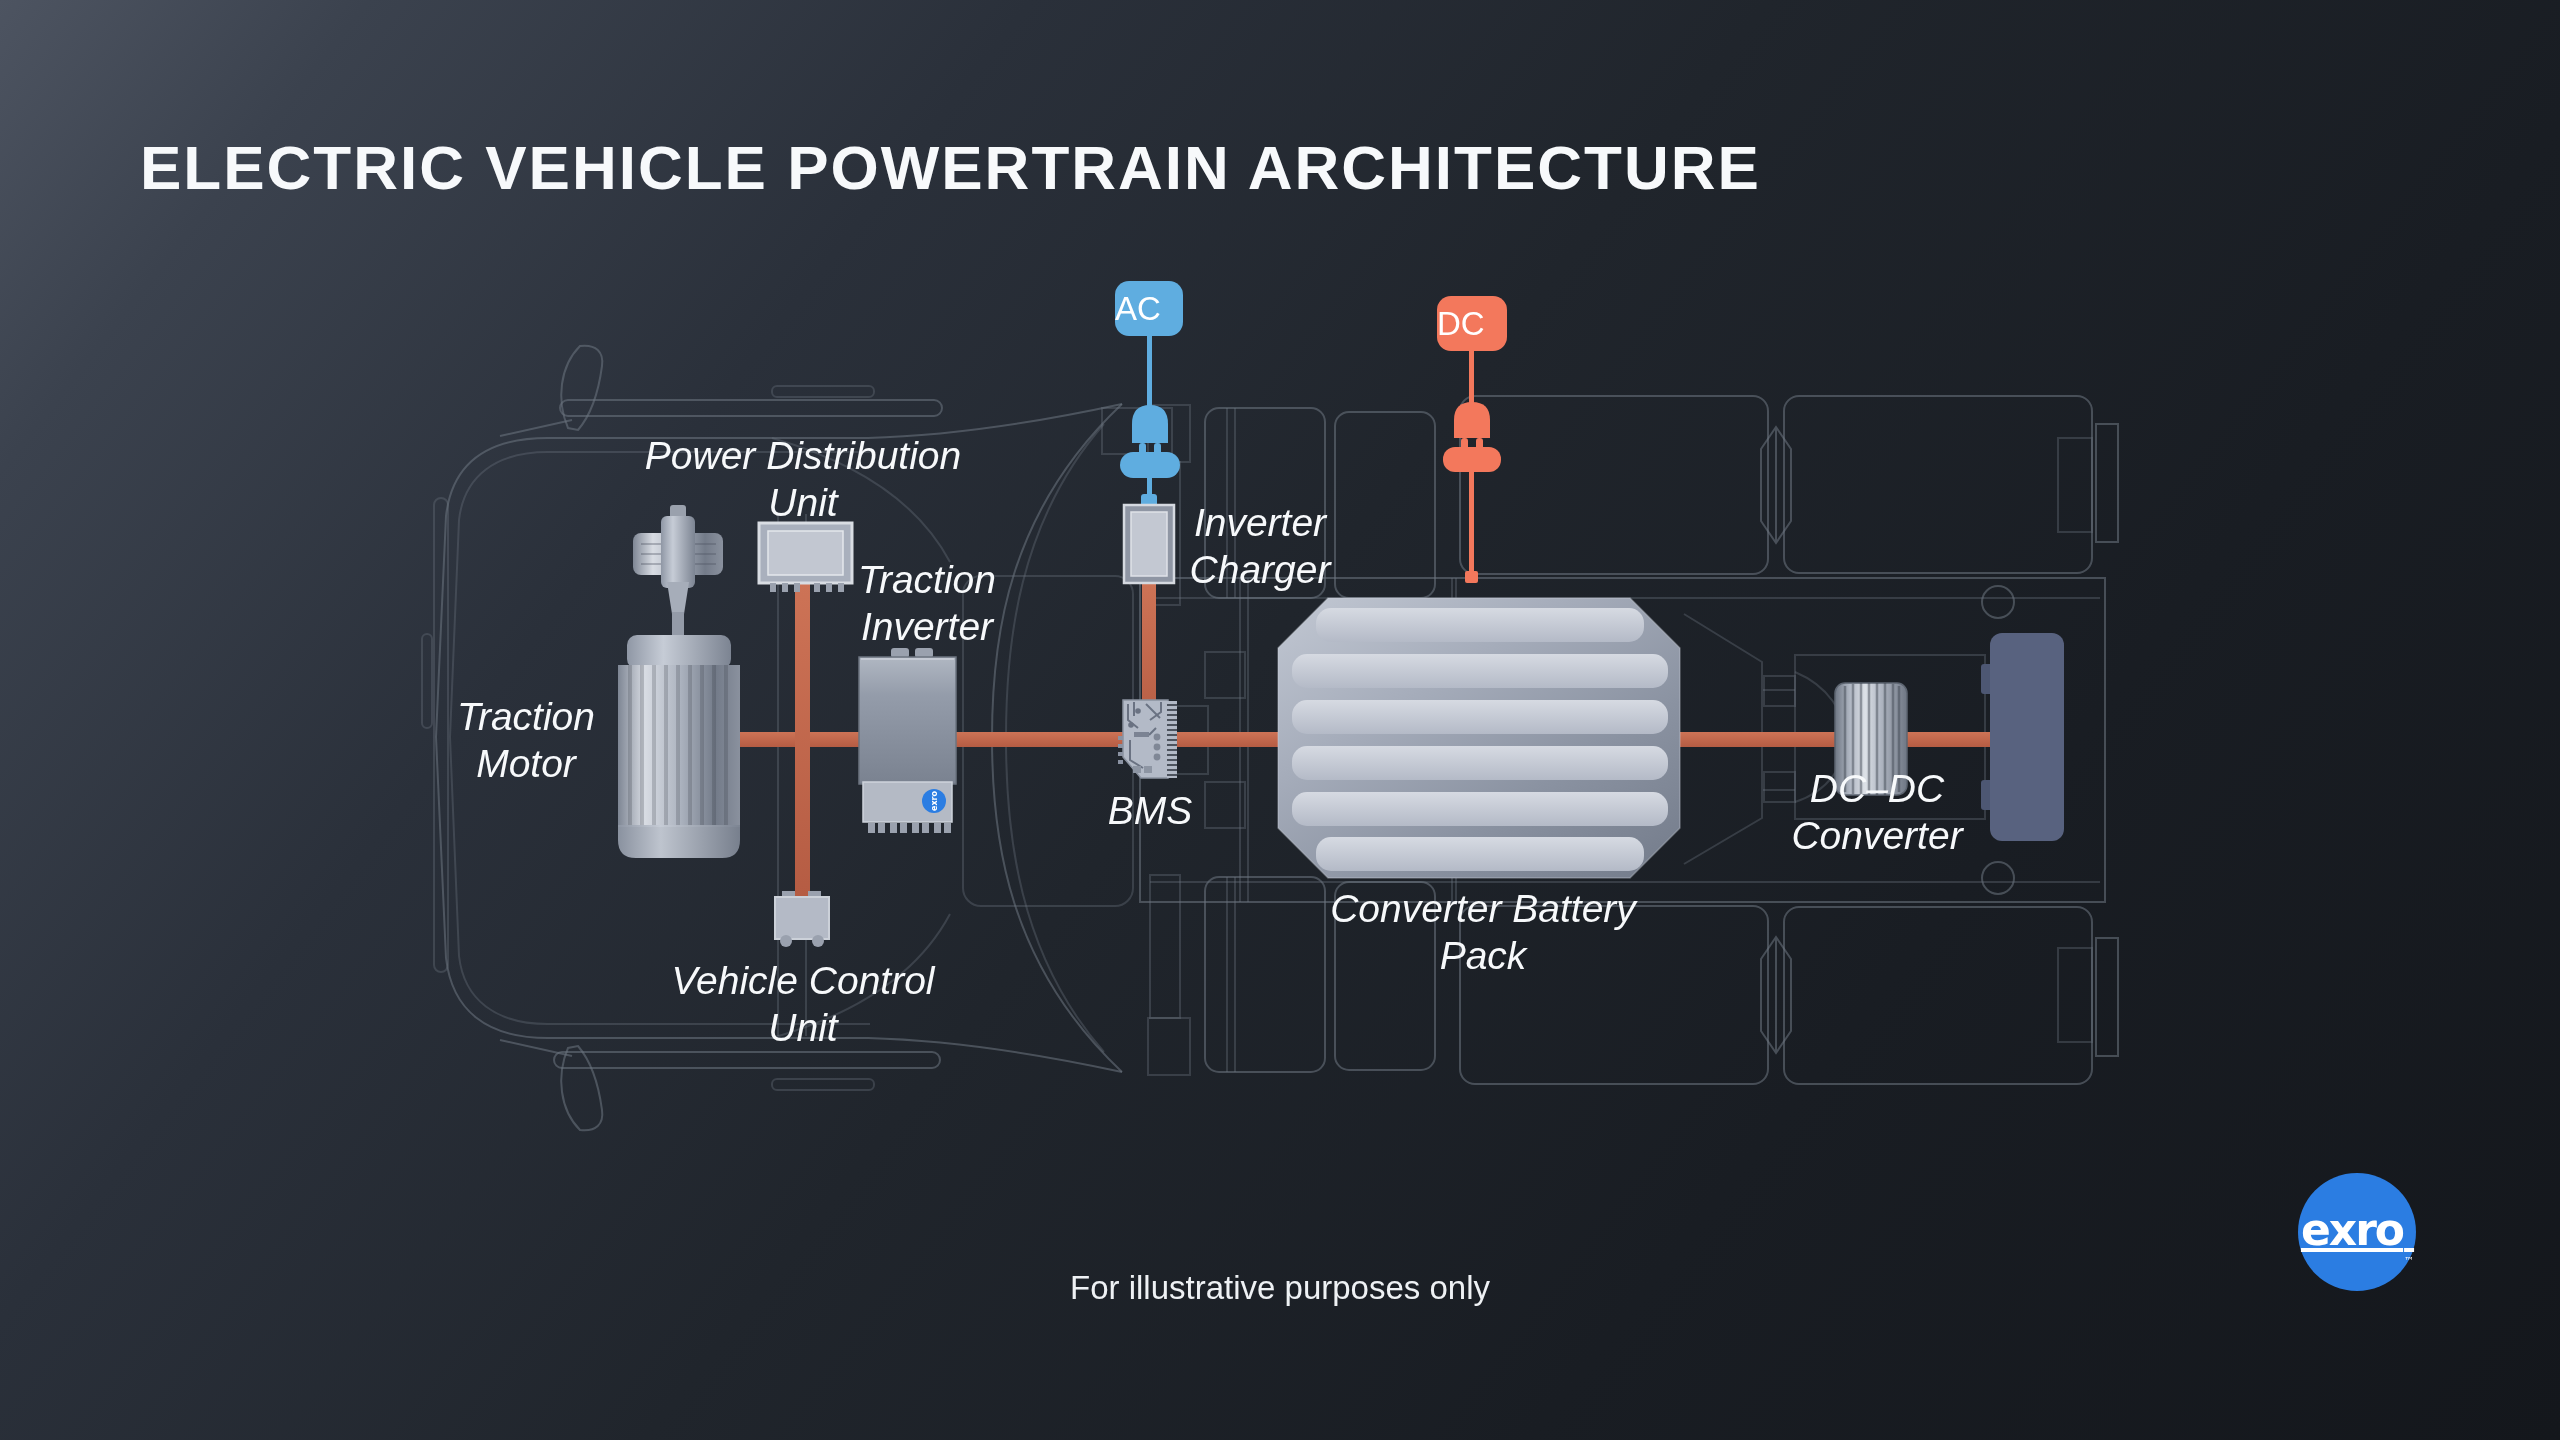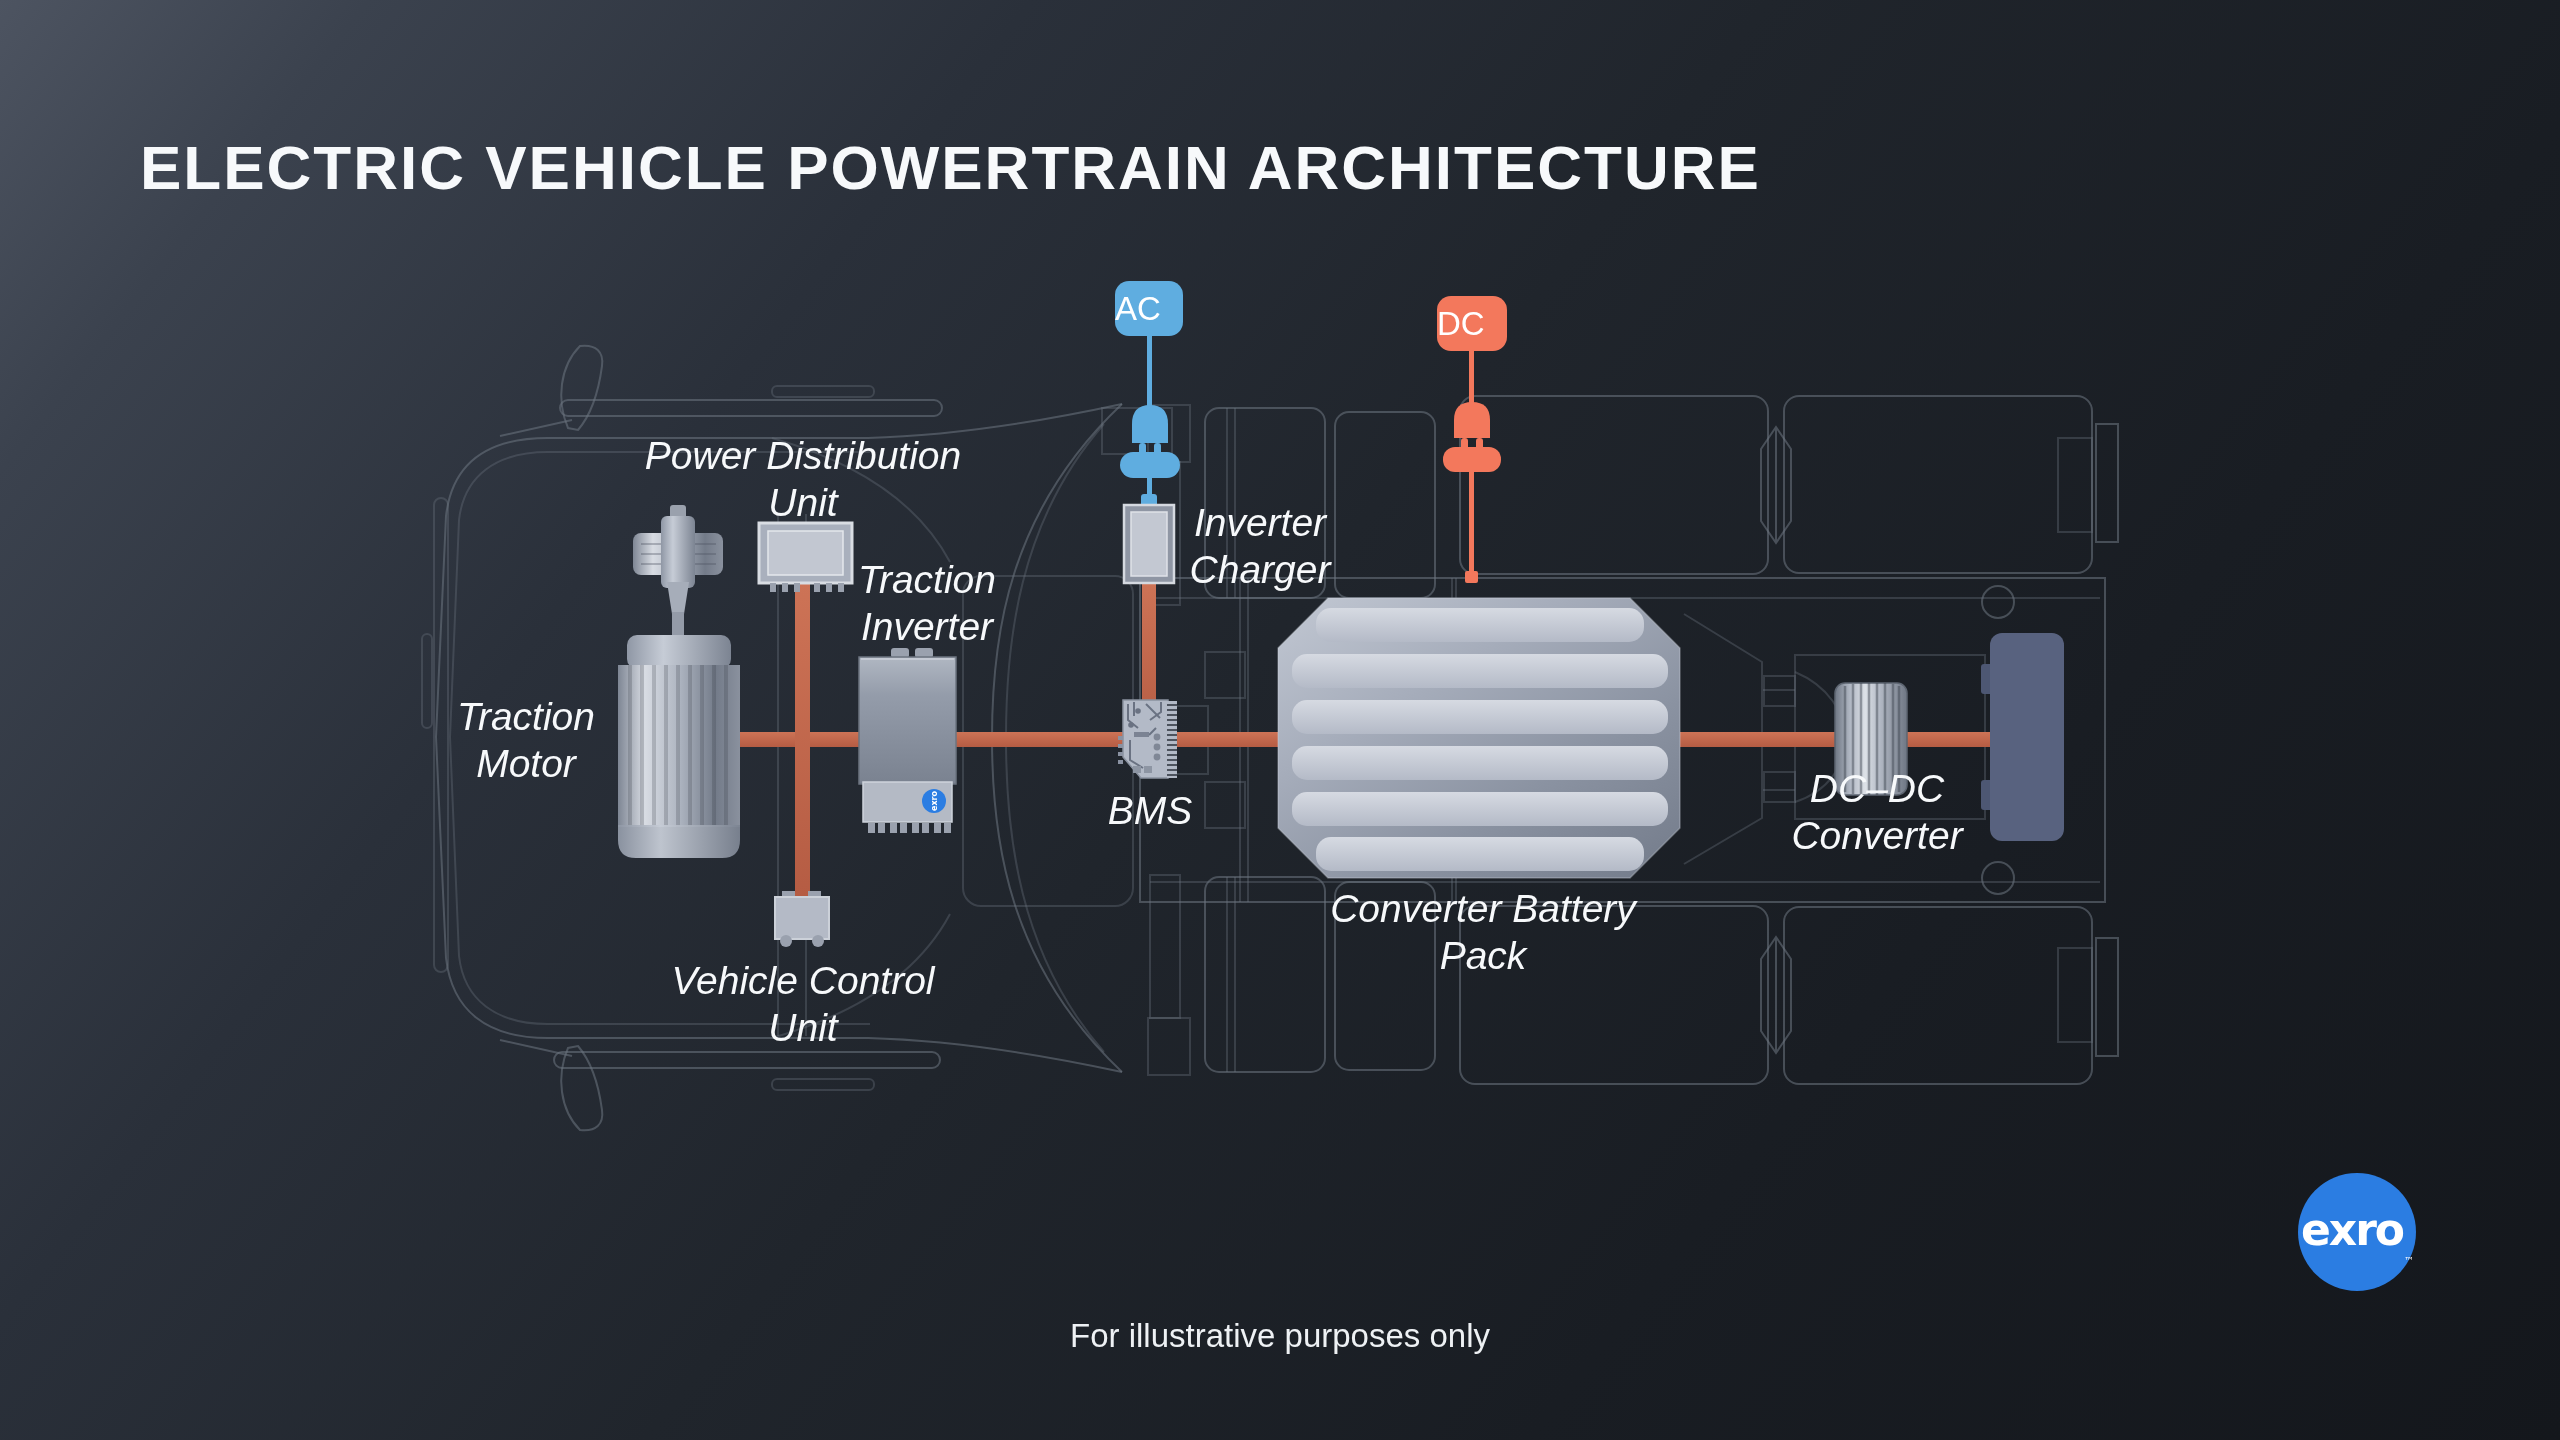--- a/index.html
+++ b/index.html
@@ -21,30 +21,30 @@
   }
   .badge{
     position:absolute;width:68px;height:55px;border-radius:14px;
     display:flex;align-items:center;justify-content:flex-start;
     color:#fff;font-size:33px;font-weight:400;
   }
   .badge-ac{left:1115px;top:281px;background:var(--ac,#5fade0);}
   .badge-dc{left:1437px;top:276px;background:var(--dc,#f3785c);width:70px;margin-top:20px;}
   .footer-note{
     position:absolute;left:1280px;top:1288px;transform:translate(-50%,-50%);
-    font-size:33px;color:#eef1f4;white-space:nowrap;margin-top:48px;
+    font-size:33px;color:#eef1f4;white-space:nowrap;
   }
   .brand-logo{
     position:absolute;left:2298px;top:1173px;width:118px;height:118px;border-radius:50%;
     background:var(--logo-blue,#2b7de2);
     display:flex;align-items:center;justify-content:center;
   }
   .brand-word{
     color:#fff;font-weight:700;font-size:44px;letter-spacing:-2px;
-    font-family:"DejaVu Sans",sans-serif;position:relative;top:-2px;
+    font-family:"DejaVu Sans",sans-serif;position:relative;top:-2px;text-decoration:underline;
   }
   .brand-tm{font-size:10px;font-weight:400;letter-spacing:0;vertical-align:sub;position:relative;top:10px;left:1px;}
   .wire{stroke:var(--wire,#6d7682);stroke-width:2;fill:none;stroke-opacity:.55;}
   .wire2{stroke:var(--wire,#6d7682);stroke-width:2;fill:none;stroke-opacity:.35;}
 </style>
 </head>
 <body>
 
 <div class="stage">
 

